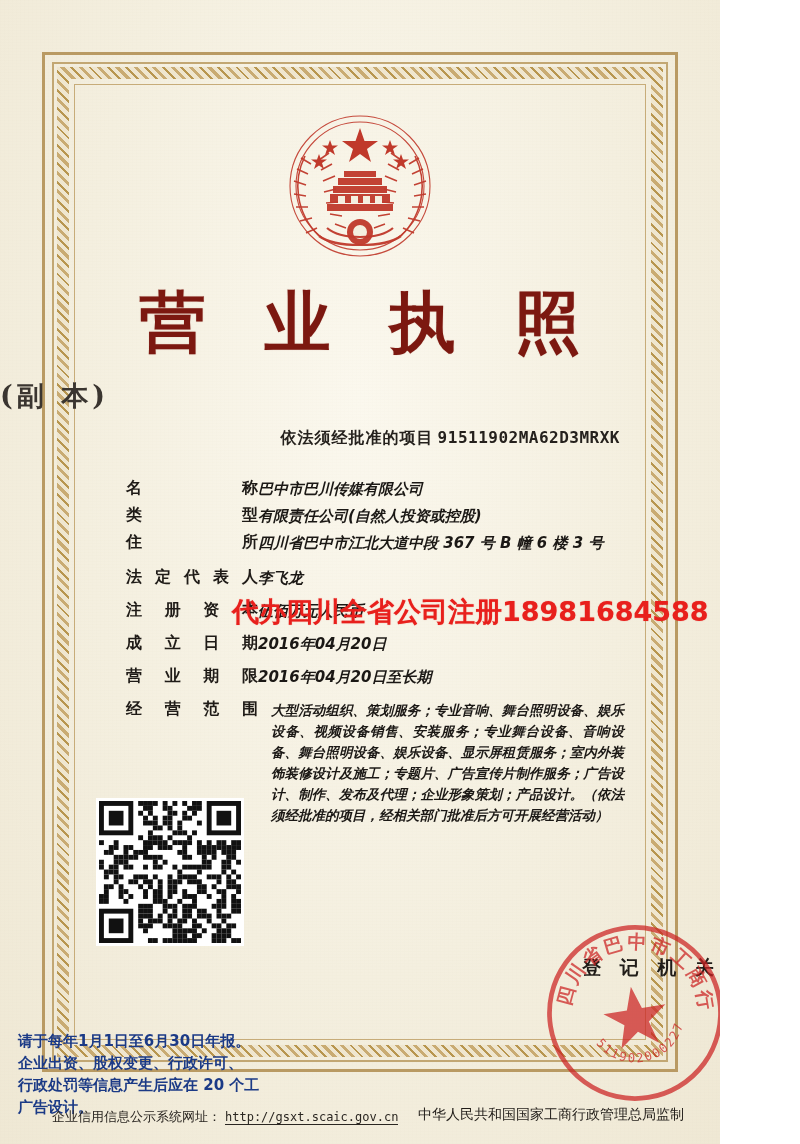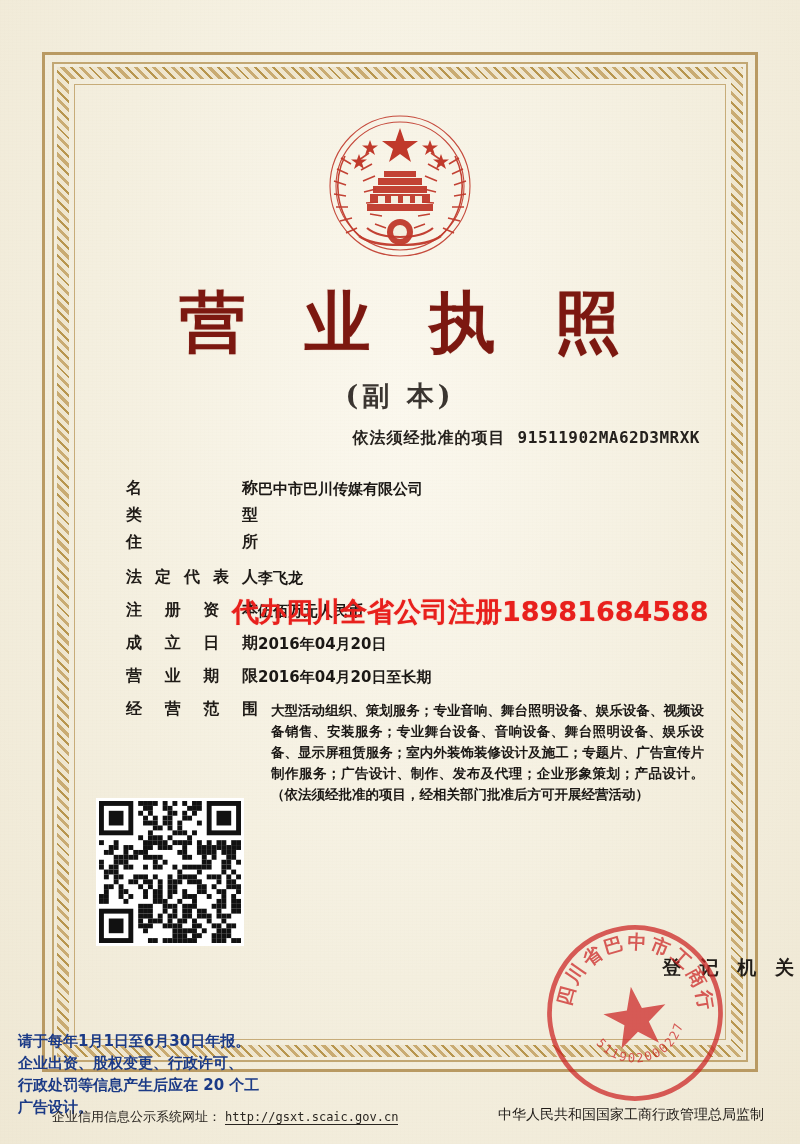--- a/index.html
+++ b/index.html
@@ -5,21 +5,21 @@
   html, body {
     margin: 0;
     padding: 0;
     background: #ffffff;
   }
   body {
     font-family: "DejaVu Sans", "Liberation Sans", sans-serif;
   }
   #page {
     position: relative;
-    width: 800px;
+    width: 720px;
     height: 1144px;
     overflow: hidden;
     background: #86efac;
   }
 
   
   .paper-bg {
     position: absolute;
     inset: 0;
     background:
@@ -85,21 +85,21 @@
     font-weight: bold;
     letter-spacing: 18px;
     color: #7c1810;
     text-indent: 18px;
     text-shadow: 0 0 1px rgba(120,20,10,0.35);
   }
   .title-sub {
     position: absolute;
     top: 378px;
     left: 0; right: 0;
-    text-align: center;
+    text-align: left;
     font-family: "DejaVu Serif", "Liberation Serif", serif;
     font-size: 27px;
     font-weight: bold;
     color: #3a3530;
     letter-spacing: 4px;
   }
 
   
   .credit-line {
     position: absolute;
@@ -108,21 +108,21 @@
     font-family: "DejaVu Sans", "Liberation Sans", sans-serif;
     font-size: 16px;
     font-weight: bold;
     color: #25211d;
     letter-spacing: 1px;
     white-space: nowrap;
   }
   .credit-line .code {
     font-family: "DejaVu Sans Mono", "Liberation Mono", monospace;
     letter-spacing: 0.5px;
-    margin-left: 12px;
+    margin-left: 4px;
   }
 
   
   .fields {
     position: absolute;
     top: 478px;
     left: 126px;
     right: 96px;
   }
   .field-row {
@@ -143,20 +143,21 @@
   .field-label.lbl-2 { padding-right: 0px; }
   .field-label span.ch { display:inline-block; }
   .field-value {
     flex: 1;
     font-family: "DejaVu Sans", "Liberation Sans", sans-serif;
     font-size: 15px;
     font-weight: bold;
     color: #1b1815;
     line-height: 20px;
     padding-top: 1px;
+    font-style: italic;
   }
   .field-value.scope {
     font-size: 13.5px;
     line-height: 21px;
     font-weight: bold;
     text-align: justify;
     margin-left: 13px;
   }
   .row-gap { margin-bottom: 14px; }
   .row-gap2 { margin-bottom: 12px; }
@@ -347,27 +348,29 @@
         <span class="ch">称</span>
       </div>
       <div class="field-value">巴中市巴川传媒有限公司</div>
     </div>
 
     <div class="field-row">
       <div class="field-label lbl-2">
         <span class="ch">类</span>
         <span class="ch">型</span>
       </div>
+      <div class="field-value">有限责任公司(自然人投资或控股)</div>
     </div>
 
     <div class="field-row row-gap">
       <div class="field-label lbl-2">
         <span class="ch">住</span>
         <span class="ch">所</span>
       </div>
+      <div class="field-value">四川省巴中市江北大道中段 367 号 B 幢 6 楼 3 号</div>
     </div>
 
     <div class="field-row row-gap2">
       <div class="field-label">
         <span class="ch">法</span>
         <span class="ch">定</span>
         <span class="ch">代</span>
         <span class="ch">表</span>
         <span class="ch">人</span>
       </div>

